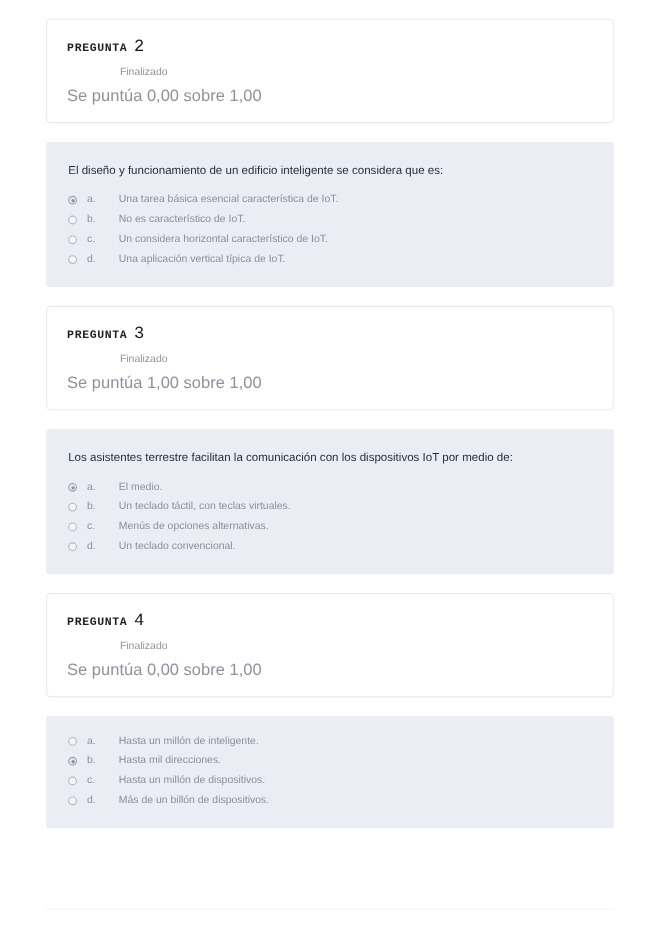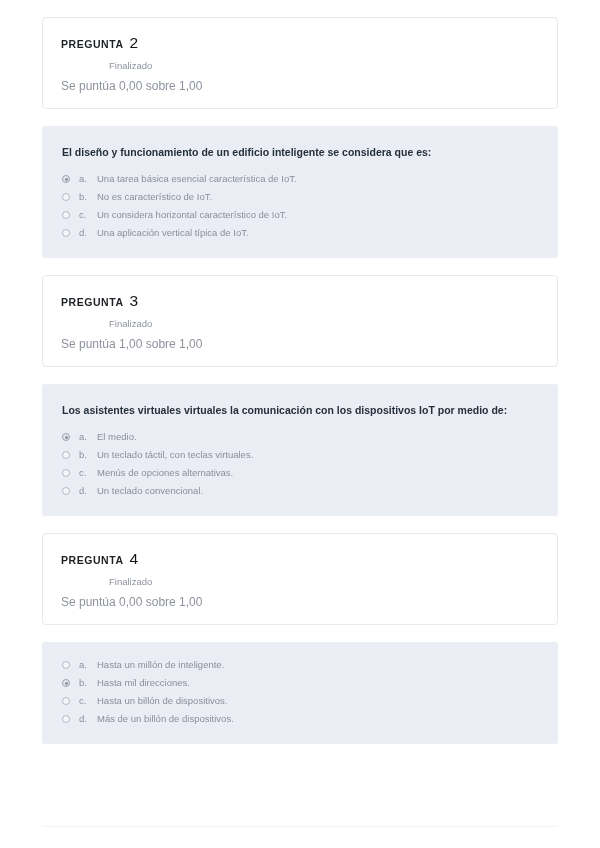--- a/index.html
+++ b/index.html
@@ -46,55 +46,56 @@
   .q-card-title {
     font-size: 10.5px;
     font-weight: bold;
     letter-spacing: 0.55px;
     color: #1d2125;
     line-height: 1;
     margin: 0 0 10px 0;
     display: flex;
     align-items: baseline;
     gap: 6px;
+    font-family: Liberation Mono, monospace;
   }
   .q-card-title .q-num {
     font-size: 15.5px;
     font-weight: normal;
     letter-spacing: 0;
     color: #11161a;
   }
 
   .q-state {
     font-size: 9.5px;
     color: #8d929d;
     line-height: 1;
     margin: 0 0 10px 0;
     padding-left: 48px;
   }
   .q-grade {
-    font-size: 12px;
+    font-size: 15px;
     color: #8d929d;
     line-height: 1;
     margin: 0;
   }
 
   
   .q-block {
     box-sizing: border-box;
     width: 516px;
     background: #eaedf4;
     border-radius: 3px;
     padding: 18px 20px 20px 20px;
     margin-bottom: 17px;
   }
 
   .q-text {
     font-size: 10.5px;
-    font-weight: bold;
+    font-weight: normal;
     color: #25303c;
     line-height: 1.55;
     margin: 0 0 14px 0;
     max-width: 482px;
   }
 
   .q-answers {
     margin: 0;
     padding: 0;
     list-style: none;
@@ -141,20 +142,21 @@
     margin-left: 9px;
     font-size: 9.5px;
     color: #8a8f9b;
     line-height: 1.05;
   }
 
   .a-text {
     font-size: 9.5px;
     color: #8a8f9b;
     line-height: 1.05;
+    margin-left: 11px;
   }
 
   
   .page-divider {
     position: absolute;
     left: 42px;
     top: 826px;
     width: 516px;
     height: 1px;
     background: #f1f2f6;
@@ -200,21 +202,21 @@
       </div>
       <div class="q-card">
         <div class="q-card-title">
           <span>PREGUNTA</span>
           <span class="q-num">3</span>
         </div>
         <div class="q-state">Finalizado</div>
         <div class="q-grade">Se puntúa 1,00 sobre 1,00</div>
       </div>
       <div class="q-block">
-        <p class="q-text">Los asistentes virtuales virtuales la comunicación con los dispositivos IoT por medio de:</p>
+        <p class="q-text">Los asistentes terrestre facilitan la comunicación con los dispositivos IoT por medio de:</p>
         <ul class="q-answers">
           <li class="q-answer">
             <span class="radio checked"></span>
             <span class="a-letter">a.</span>
             <span class="a-text">El medio.</span>
           </li>
           <li class="q-answer">
             <span class="radio"></span>
             <span class="a-letter">b.</span>
             <span class="a-text">Un teclado táctil, con teclas virtuales.</span>
@@ -247,21 +249,21 @@
             <span class="a-text">Hasta un millón de inteligente.</span>
           </li>
           <li class="q-answer">
             <span class="radio checked"></span>
             <span class="a-letter">b.</span>
             <span class="a-text">Hasta mil direcciones.</span>
           </li>
           <li class="q-answer">
             <span class="radio"></span>
             <span class="a-letter">c.</span>
-            <span class="a-text">Hasta un billón de dispositivos.</span>
+            <span class="a-text">Hasta un millón de dispositivos.</span>
           </li>
           <li class="q-answer">
             <span class="radio"></span>
             <span class="a-letter">d.</span>
             <span class="a-text">Más de un billón de dispositivos.</span>
           </li>
         </ul>
       </div>
     </div>
   <div class="page-divider"></div>

